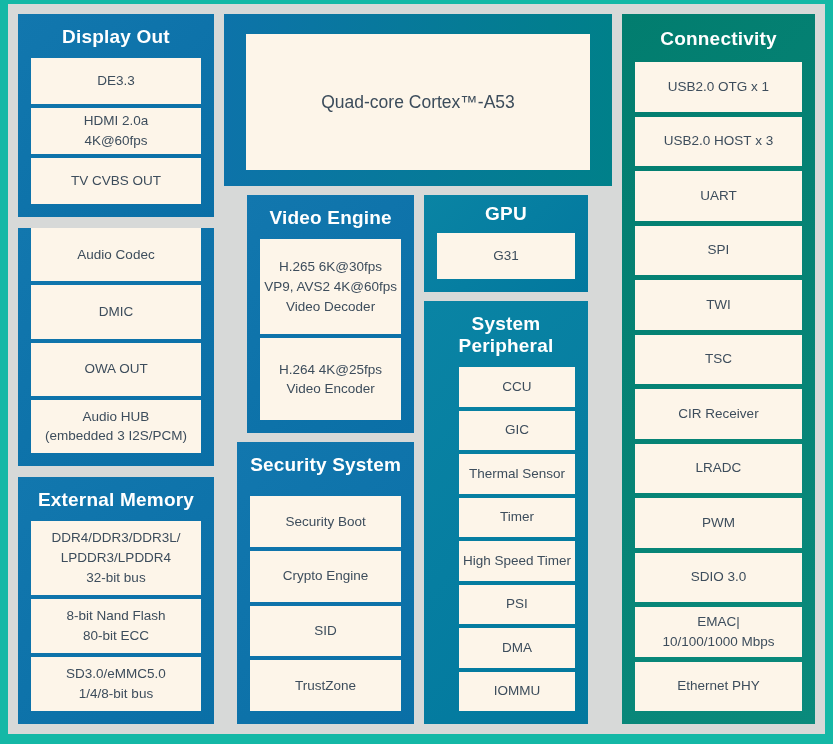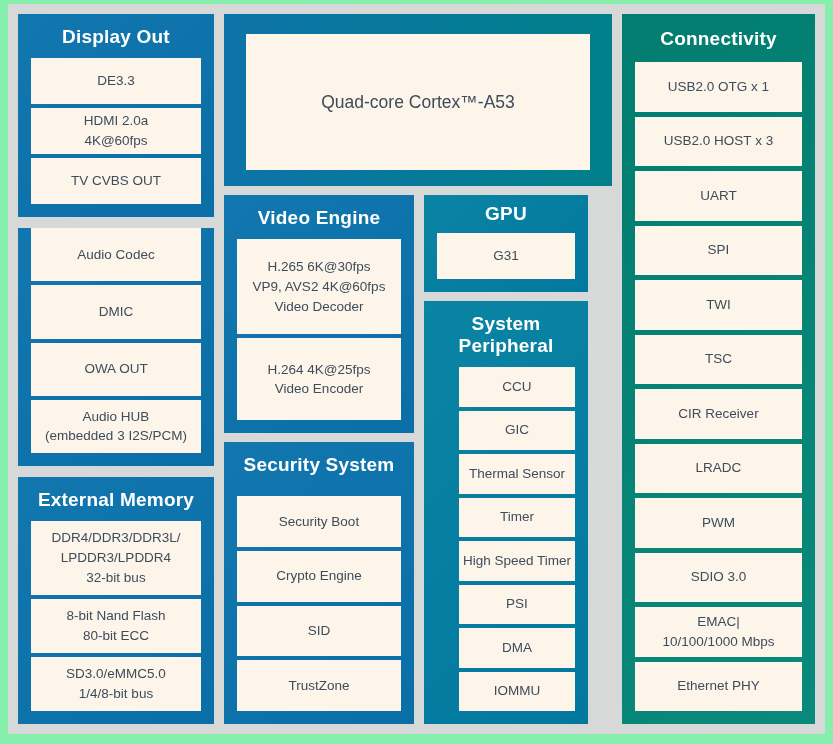--- a/index.html
+++ b/index.html
@@ -3,39 +3,39 @@
 <meta charset="utf-8">
 <style>
   html,body{margin:0;padding:0;}
   body{
     font-family:"Liberation Sans","DejaVu Sans",sans-serif;
     background:#ffffff;
   }
   .page{
     position:relative;
     width:833px;height:744px;
-    background:#86efac;
+    background:#14b8a6;
     overflow:hidden;
     text-decoration:underline;
   }
   .panel{
     position:absolute;left:8px;top:4px;
     width:817px;height:730px;
     box-sizing:border-box;
     background:#d7d9d8;
     padding:10px;
     display:flex;
     gap:10px;
   }
   .col{display:flex;flex-direction:column;}
   .col1{width:196px;gap:11px;}
   .mid{width:388px;gap:9px;}
   .mid-row{flex:1;display:flex;gap:10px;}
   .subcol{display:flex;flex-direction:column;gap:9px;}
-  .subcol-a{width:190px;}
+  .subcol-a{width:190px;align-items:flex-end;}
   .subcol-b{width:164px;}
   .col4{width:193px;}
 
   .block{
     display:flex;flex-direction:column;
     box-sizing:border-box;
     padding:0 13px 13px;
   }
   .blue{background:linear-gradient(135deg,#1277ae 0%,#0a6fa6 100%);}
   .teal{background:linear-gradient(135deg,#0a84a4 0%,#02789e 100%);}

